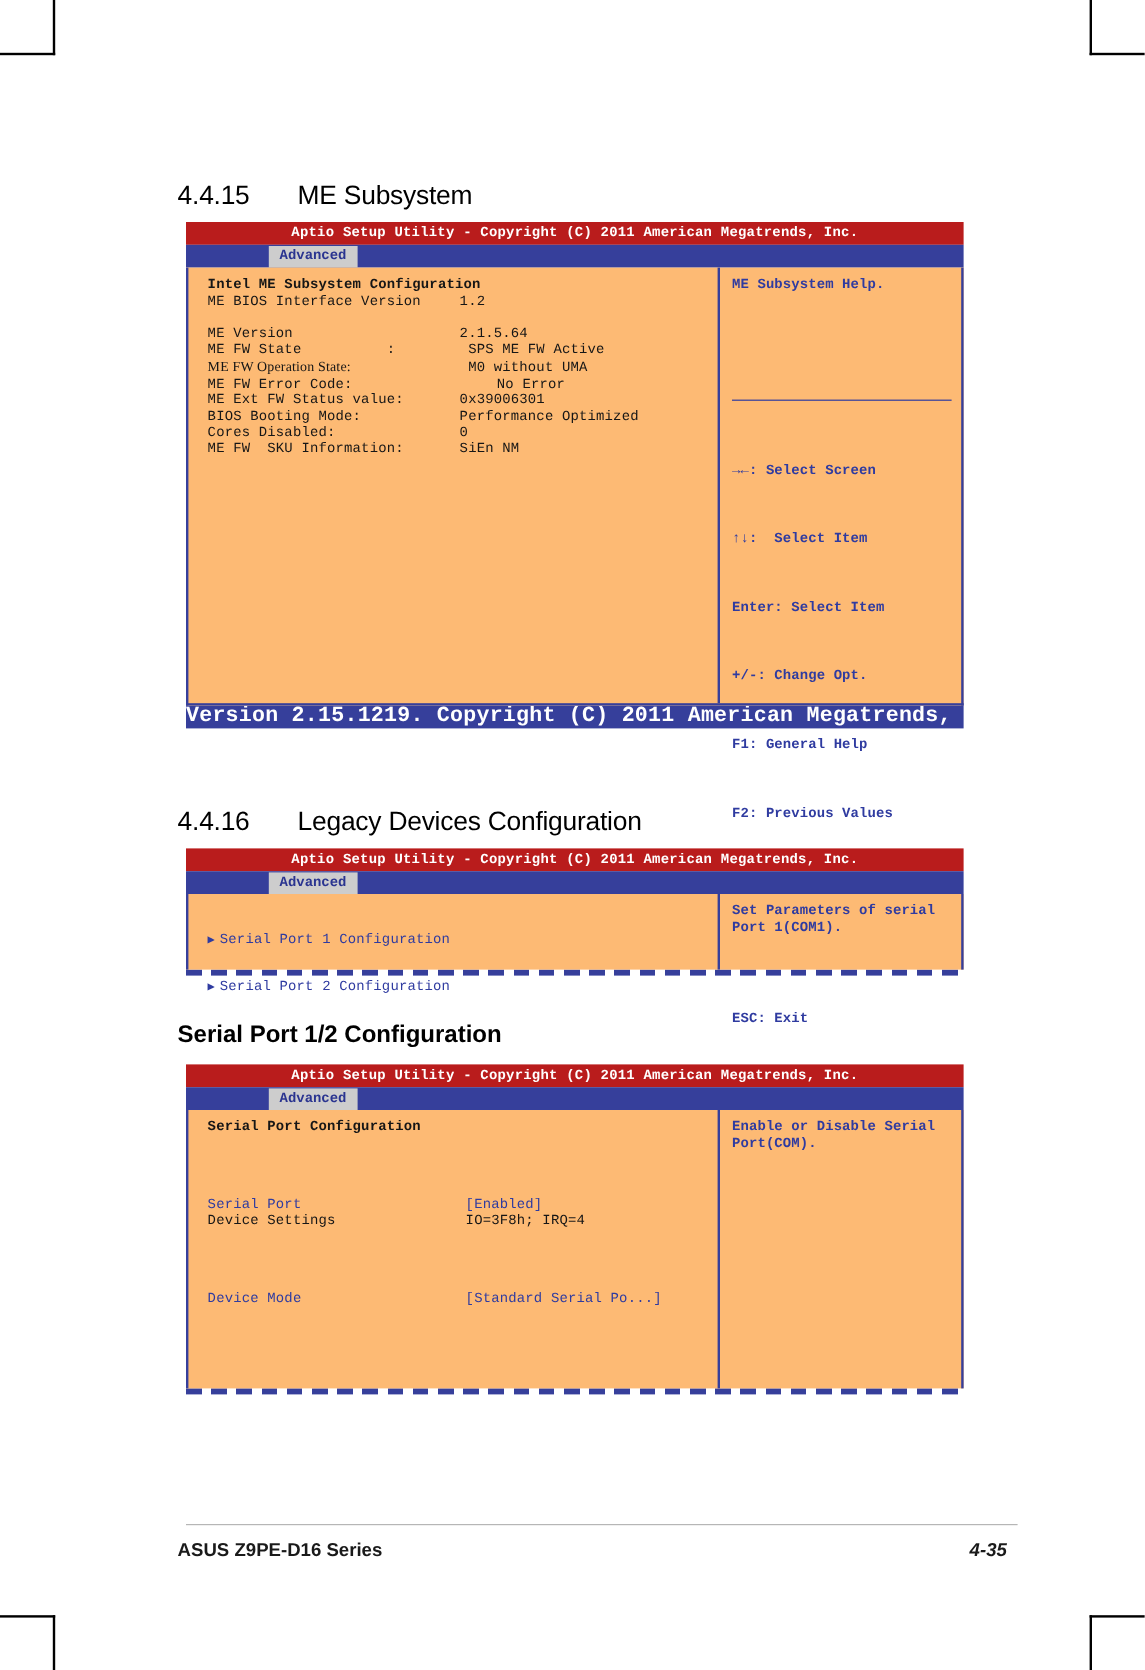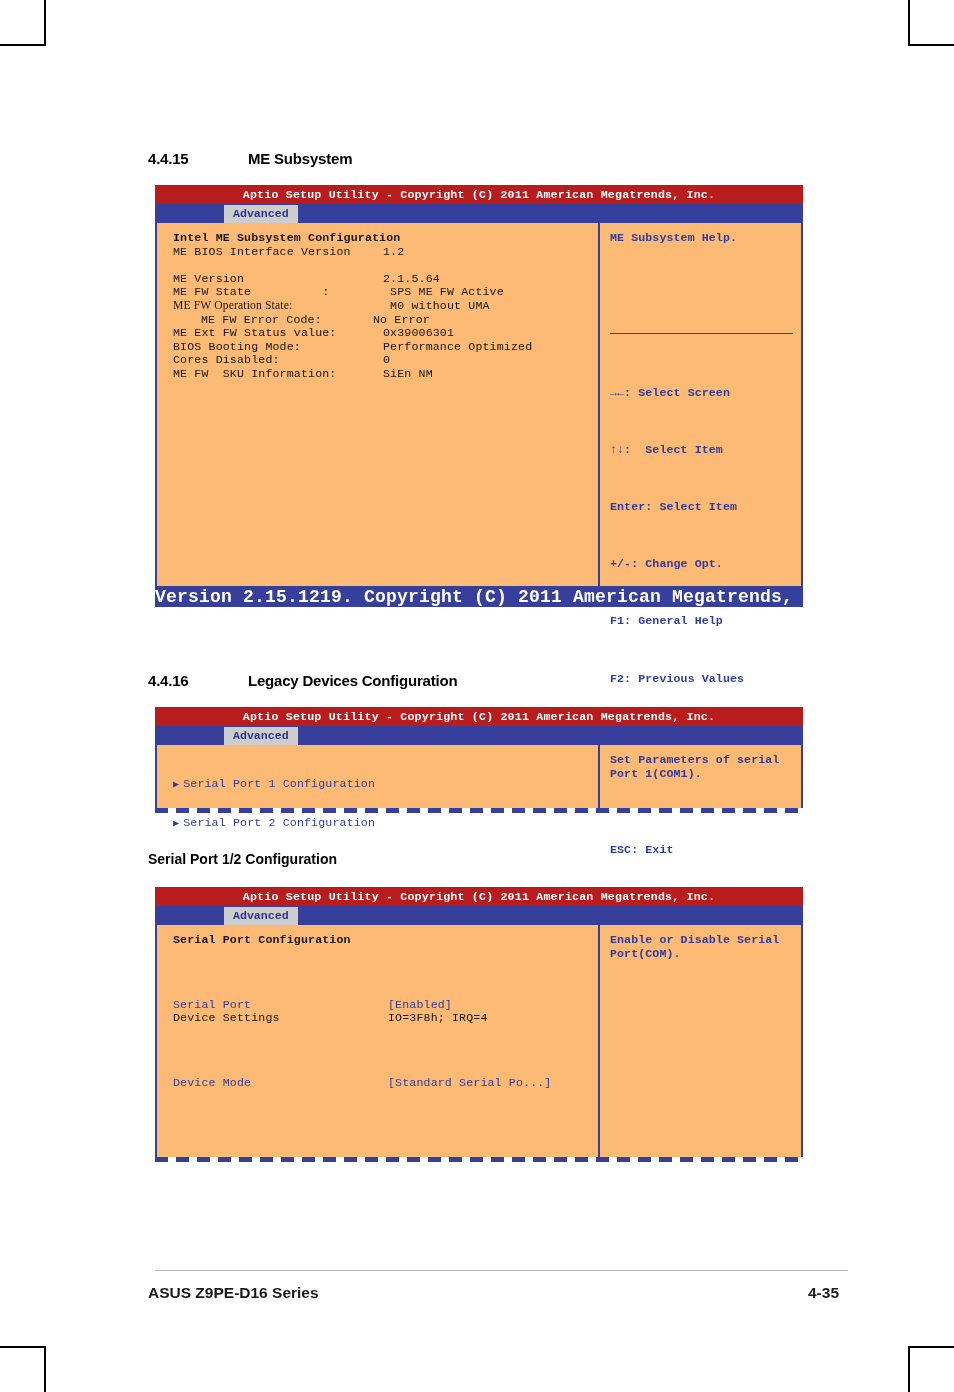--- a/index.html
+++ b/index.html
@@ -20,33 +20,33 @@
   .crop {
     position: absolute;
     background: #000;
   }
   .crop-v { width: 1.5px; height: 46px; }
   .crop-h { height: 1.5px; width: 46px; }
 
   
   .section-heading {
     position: absolute;
-    font-size: 15px;
-    font-weight: bold;
+    font-size: 22px;
+    font-weight: normal;
     letter-spacing: -0.2px;
     color: #000;
     white-space: nowrap;
   }
   .section-heading .num {
     display: inline-block;
     width: 100px;
   }
   .sub-heading {
     position: absolute;
-    font-size: 14px;
+    font-size: 20px;
     font-weight: bold;
     color: #000;
     white-space: nowrap;
   }
 
   
   .bios {
     position: absolute;
     left: 155px;
     width: 648px;
@@ -213,21 +213,21 @@
     <div class="bios-tab">Advanced</div>
   </div>
   <div class="bios-body" style="height:365px;">
     <div class="bios-main">
       <div class="row hdr">Intel ME Subsystem Configuration</div>
       <div class="row"><span class="lbl" style="width:210px;">ME BIOS Interface Version</span><span class="val">1.2</span></div>
       <div class="row blank">&nbsp;</div>
       <div class="row"><span class="lbl" style="width:210px;">ME Version</span><span class="val">2.1.5.64</span></div>
       <div class="row"><span class="lbl" style="width:210px;">ME FW State          :</span><span class="val"> SPS ME FW Active</span></div>
       <div class="row"><span class="lbl" style="width:210px;font-family:Liberation Serif, serif;">ME FW Operation State:</span><span class="val"> M0 without UMA</span></div>
-      <div class="row"><span class="lbl" style="width:172px;margin-left:28px;">ME FW Error Code:</span><span class="val">No Error</span></div>
+      <div class="row"><span class="lbl" style="width:241px;">ME FW Error Code:</span><span class="val">No Error</span></div>
       <div class="row"><span class="lbl" style="width:210px;">ME Ext FW Status value:</span><span class="val">0x39006301</span></div>
       <div class="row"><span class="lbl" style="width:210px;">BIOS Booting Mode:</span><span class="val">Performance Optimized</span></div>
       <div class="row"><span class="lbl" style="width:210px;">Cores Disabled:</span><span class="val">0</span></div>
       <div class="row"><span class="lbl" style="width:210px;">ME FW  SKU Information:</span><span class="val">SiEn NM</span></div>
     </div>
     <div class="bios-help">
       <div class="help-text">ME Subsystem Help.</div>
       <div class="help-spacer"></div>
       <div class="help-divider"></div>
       <div class="navkeys">→←: Select Screen</div>
@@ -287,13 +287,13 @@
     <div class="bios-help">
       <div class="help-text">Enable or Disable Serial
 Port(COM).</div>
     </div>
   </div>
   <div class="cutline"></div>
 </div>
 
 <div class="page-rule" style="top:1270px;"></div>
 <div class="page-foot-left" style="left:148px; top:1284px;">ASUS Z9PE-D16 Series</div>
-<div class="page-foot-right" style="left:808px; top:1284px;">4-35</div>
+<div class="page-foot-right" style="left:808px; top:1284px;font-style:italic;">4-35</div>
 
 </body></html>

